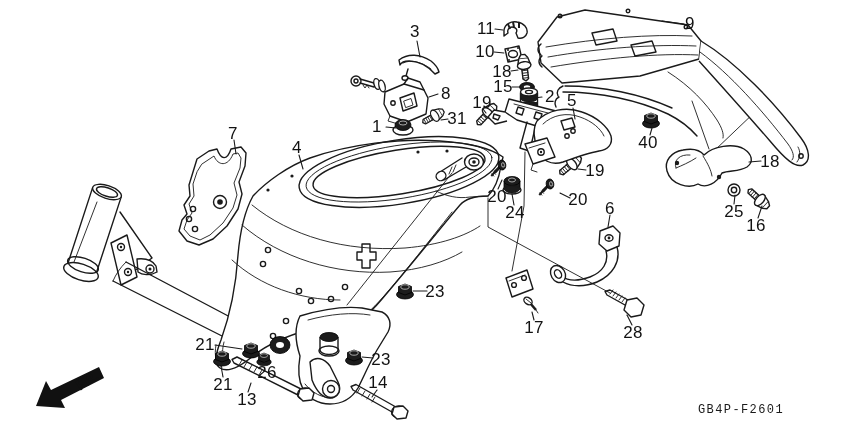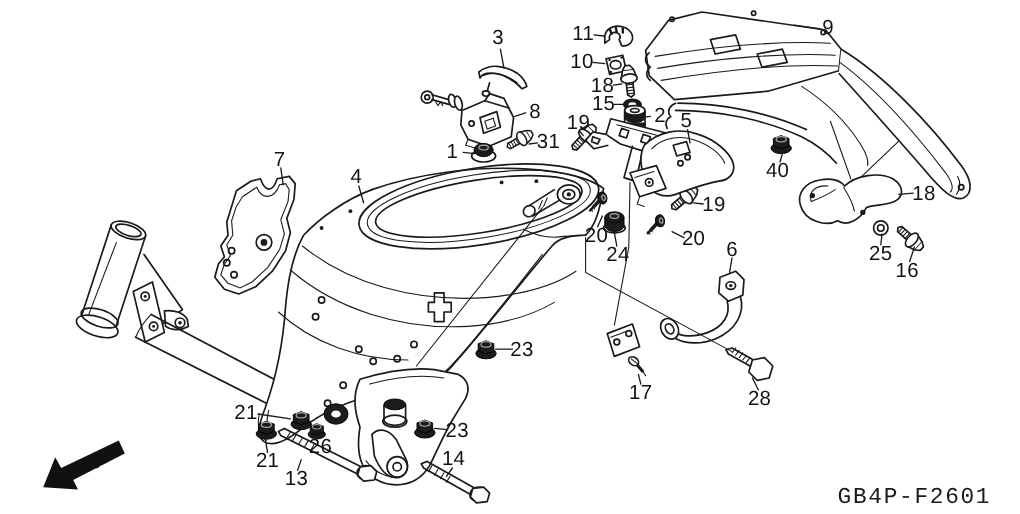--- a/index.html
+++ b/index.html
@@ -3,21 +3,21 @@
 <meta charset="utf-8">
 <style>
   html,body{margin:0;padding:0;background:#fff;}
   .stage{position:relative;width:850px;height:428px;background:#fff;overflow:hidden;
          font-family:"Liberation Sans",sans-serif;}
   .stage svg.art{position:absolute;left:0;top:0;}
   #labels-layer{position:absolute;left:0;top:0;width:100%;height:100%;pointer-events:none;}
   .part-label{position:absolute;transform:translate(-50%,-50%);font-size:17px;color:#121212;
               letter-spacing:.3px;line-height:1;white-space:nowrap;}
   .code{position:absolute;left:698px;top:403px;font-family:"Liberation Mono","DejaVu Sans Mono",monospace;
-        font-size:19px;letter-spacing:1.4px;color:#1a1a1a;}
+        font-size:12px;letter-spacing:1.4px;color:#1a1a1a;}
   .s{fill:none;stroke:#1a1a1a;stroke-width:1.4;stroke-linecap:round;stroke-linejoin:round;}
   .sthin{fill:none;stroke:#1a1a1a;stroke-width:0.9;stroke-linecap:round;}
   .sf{fill:#ffffff;stroke:#1a1a1a;stroke-width:1.4;stroke-linejoin:round;}
   .dk{fill:#1c1c1c;stroke:#000;stroke-width:0.8;}
   .hl{fill:none;stroke:#aaaaaa;stroke-width:1;}
   .dot{fill:#1a1a1a;stroke:none;}
 </style>
 </head>
 <body>
 

